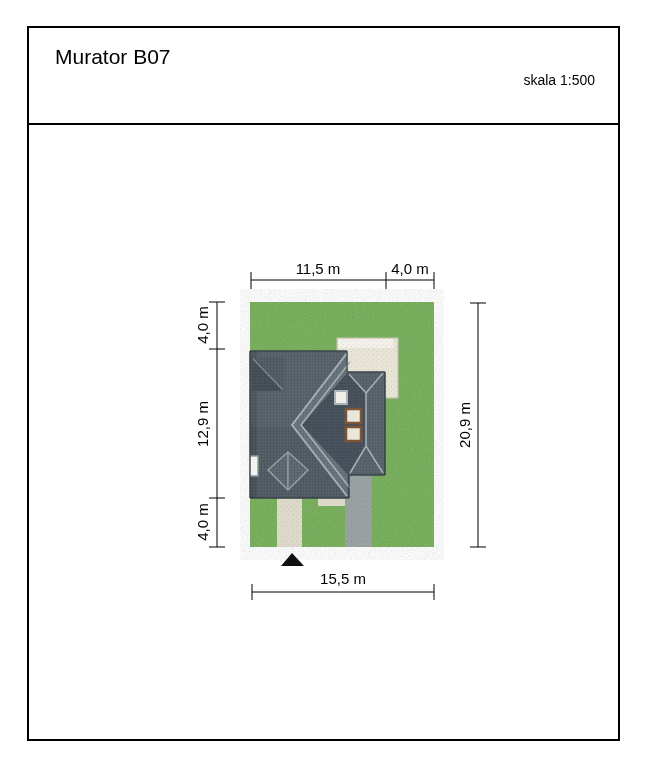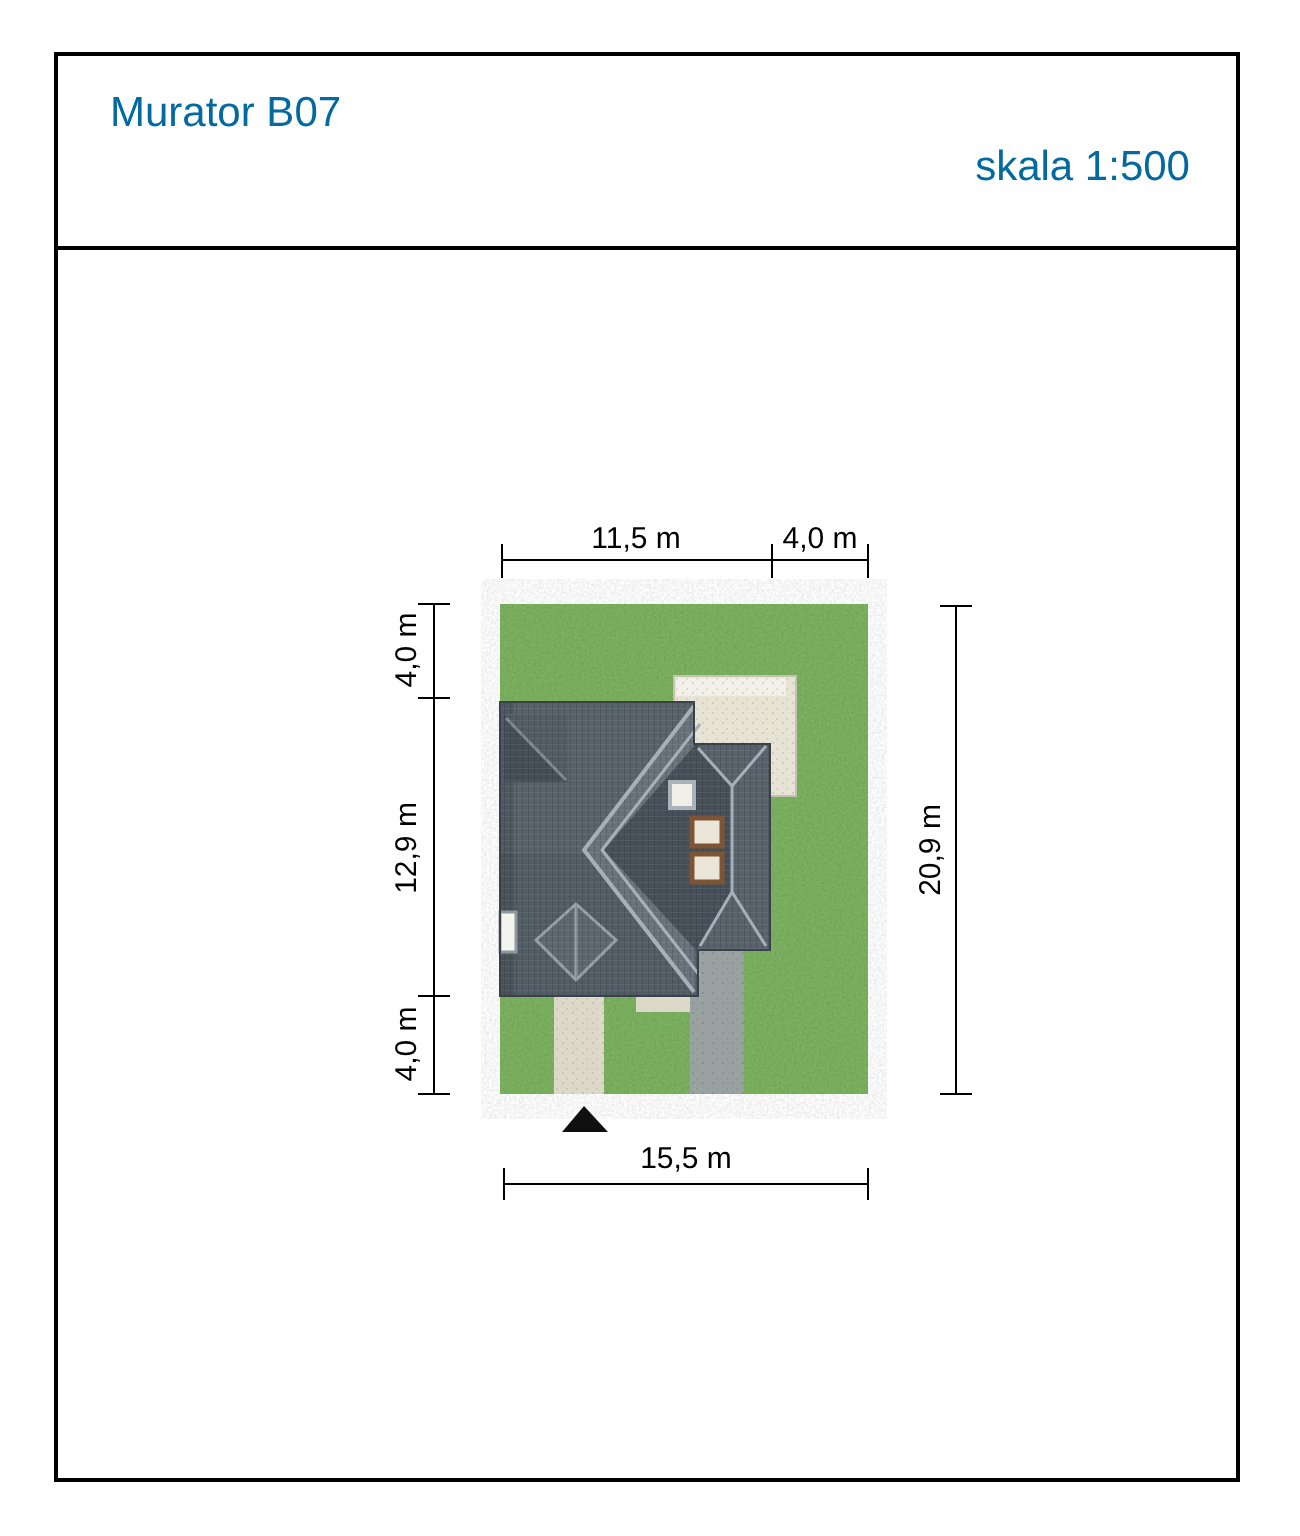--- a/index.html
+++ b/index.html
@@ -1,21 +1,21 @@
 <!DOCTYPE html>
 <html><head>
 <meta charset="utf-8">
 <style>
   html,body{margin:0;padding:0;background:#fff;}
   .page{position:relative;width:650px;height:768px;background:#fff;overflow:hidden;
-        font-family:"Liberation Sans",sans-serif;color:#0369a1;}
+        font-family:"Liberation Sans",sans-serif;color:#000000;}
   .frame{position:absolute;left:27px;top:26px;width:589px;height:711px;border:2px solid #000;}
   .titlebar{position:relative;height:95px;border-bottom:2px solid #000;}
   .titles{position:absolute;left:26px;top:15px;font-size:21px;line-height:27px;}
-  .scale{position:absolute;right:23px;top:44px;font-size:21px;}
+  .scale{position:absolute;right:23px;top:44px;font-size:14px;}
   svg{position:absolute;left:0;top:0;}
   svg text{font-family:"Liberation Sans",sans-serif;font-size:15px;fill:#000;}
 </style>
 </head>
 <body>
 
 <div class="page">
   <div class="frame">
     <div class="titlebar">
       <div class="titles">

